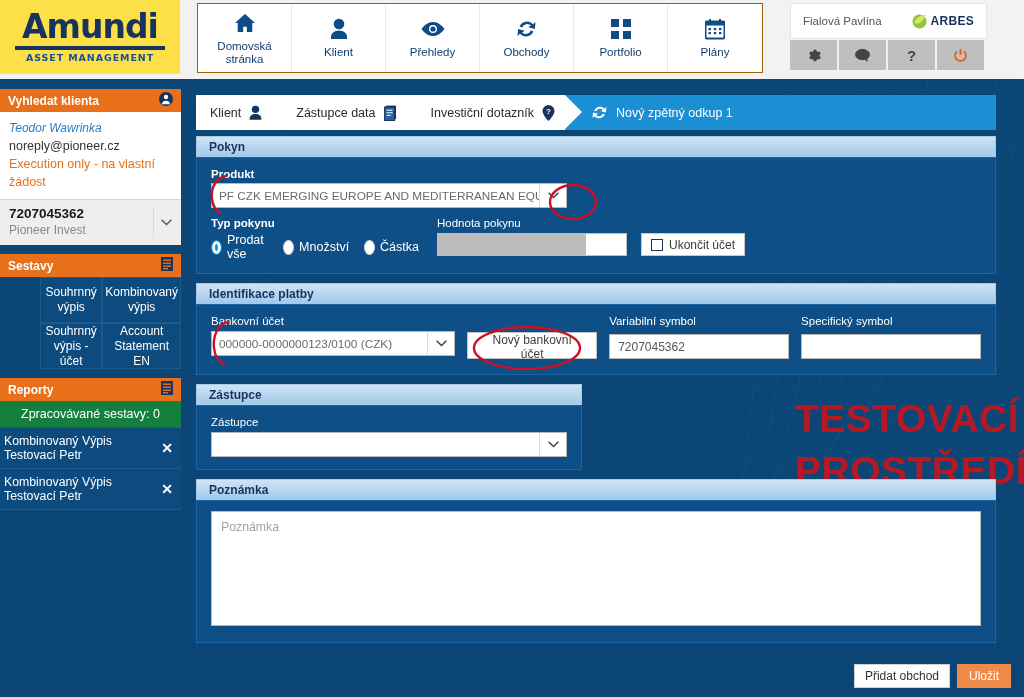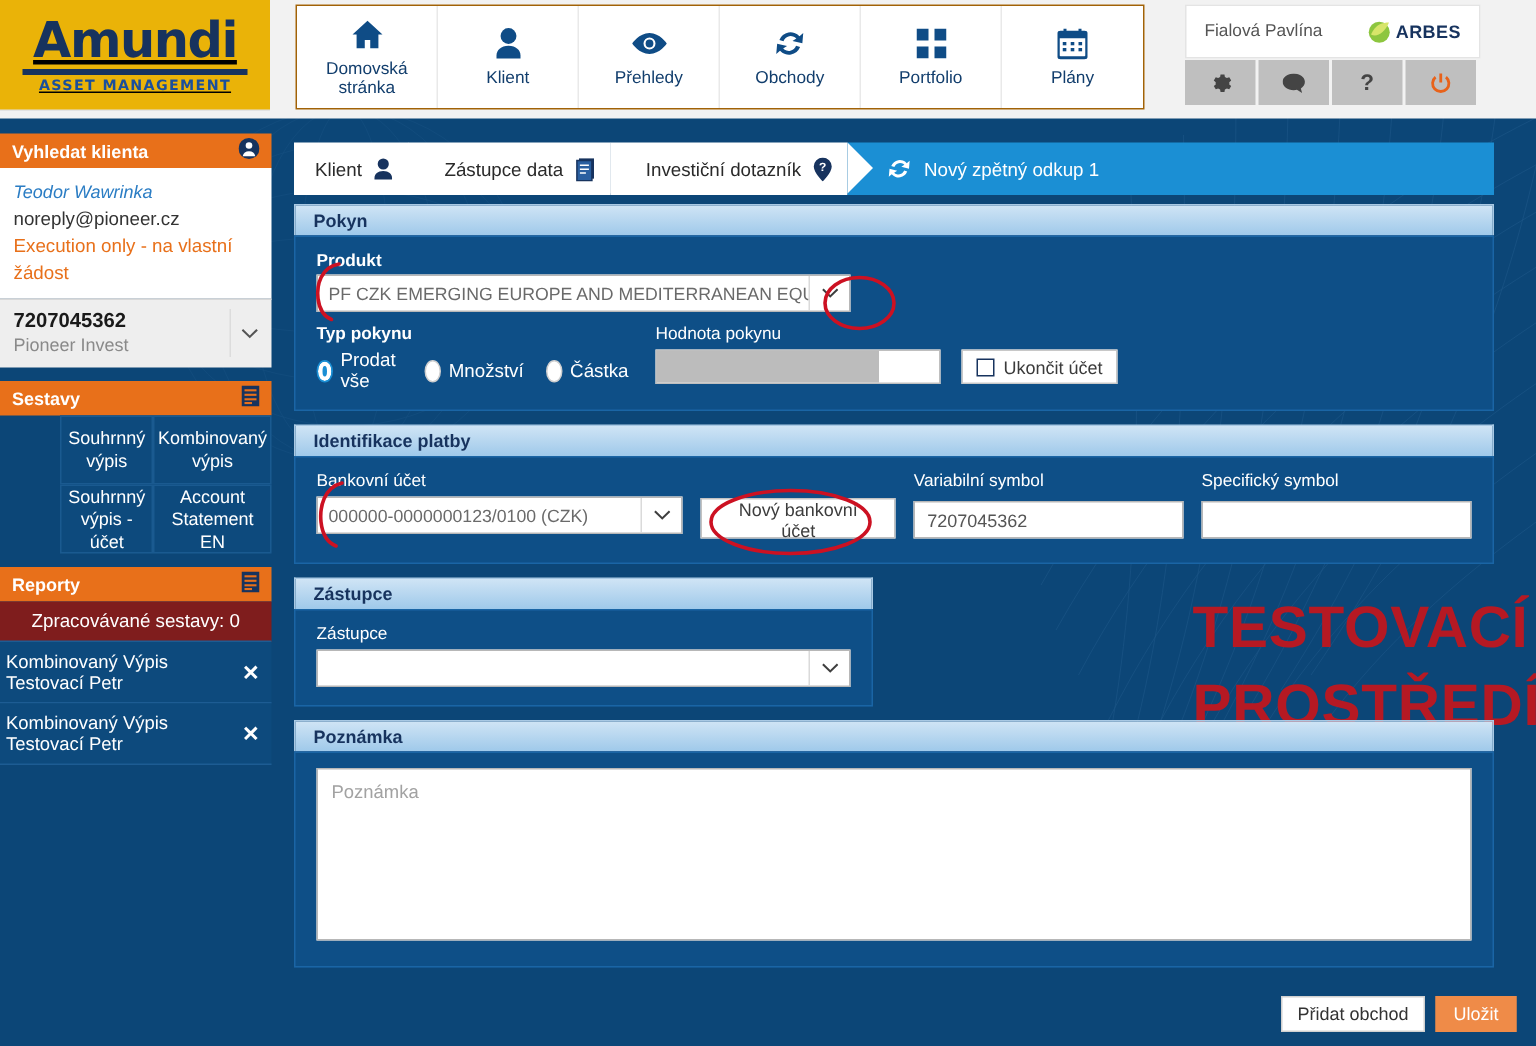--- a/index.html
+++ b/index.html
@@ -25,23 +25,22 @@
     pointer-events: none; opacity: .95;
   }
 
   
   .topbar {
     position: absolute; left: 0; top: 0; width: 1024px; height: 79px;
     background: #f2f2f2; z-index: 5;
   }
   .logo-box {
     position: absolute; left: 0; top: 0; width: 180px; height: 74px;
-    background: #eab308; display: flex; align-items: center; justify-content: center;
+    background: #fde047; display: flex; align-items: center; justify-content: center;
     border-bottom: 1px solid #e2e2e2;
-    text-decoration: underline;
   }
   .logo-inner { text-align: center; width: 150px; }
   .logo-word {
     font-size: 33px; font-weight: bold; color: #17335e; letter-spacing: -1px;
     line-height: 32px; font-family: "DejaVu Sans", sans-serif;
   }
   .logo-rule { height: 4px; background: #17335e; margin: 3px 0 2px; }
   .logo-sub {
     font-size: 9.5px; font-weight: bold; color: #1a4f9c; letter-spacing: .9px;
     font-family: "DejaVu Sans", sans-serif;
@@ -105,21 +104,21 @@
                 align-items:center; justify-content:center;}
 
   .grid2 { display: grid; grid-template-columns: 1fr 1fr; padding-left: 40px; }
   .gbtn {
     height: 46px; border: 1px solid #1a5a90; background: #0d4a7d;
     color: #fff; font-size: 12px; display: flex; align-items: center;
     justify-content: center; text-align: center; line-height: 15px; cursor: pointer;
     padding: 2px;
   }
   .rep-count {
-    background: #7f1d1d; color: #fff; font-size: 12.5px; text-align: center;
+    background: #15803d; color: #fff; font-size: 12.5px; text-align: center;
     padding: 6px 0; border-bottom: 1px solid #1d5c93;
   }
   .rep-item {
     background: #0d4a7d; color: #fff; font-size: 12.3px;
     display: flex; align-items: center; justify-content: space-between;
     padding: 6px 8px 6px 4px; border-bottom: 1px solid #1d5c93; cursor: pointer;
   }
   .rep-x { font-size: 14px; font-weight: bold; margin-left: 4px; }
 
   

